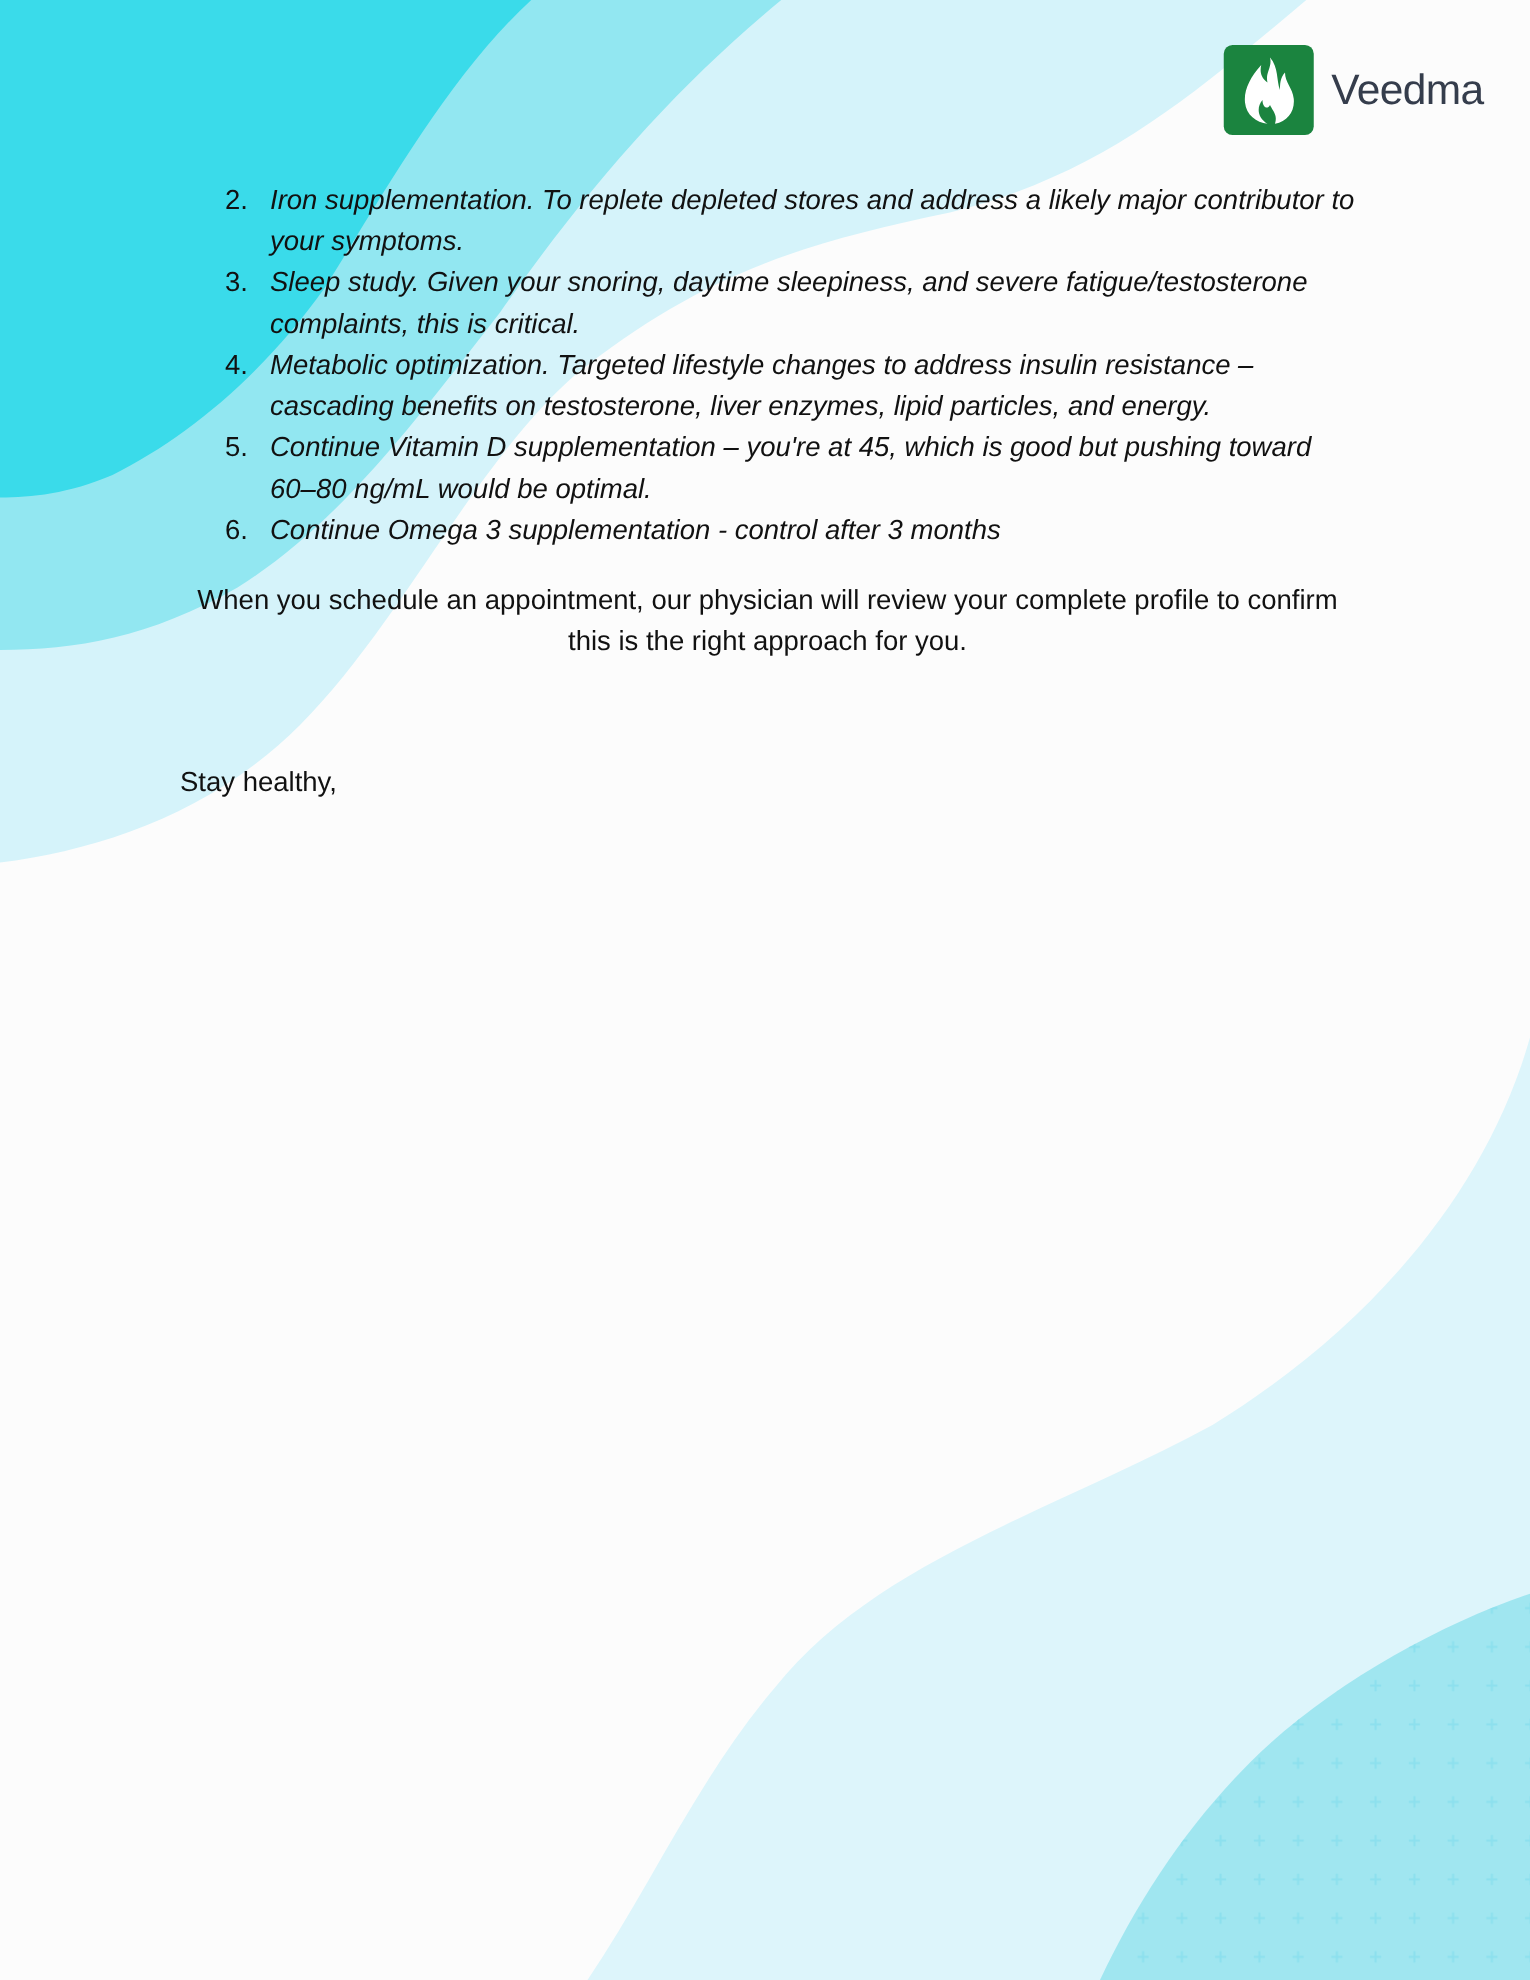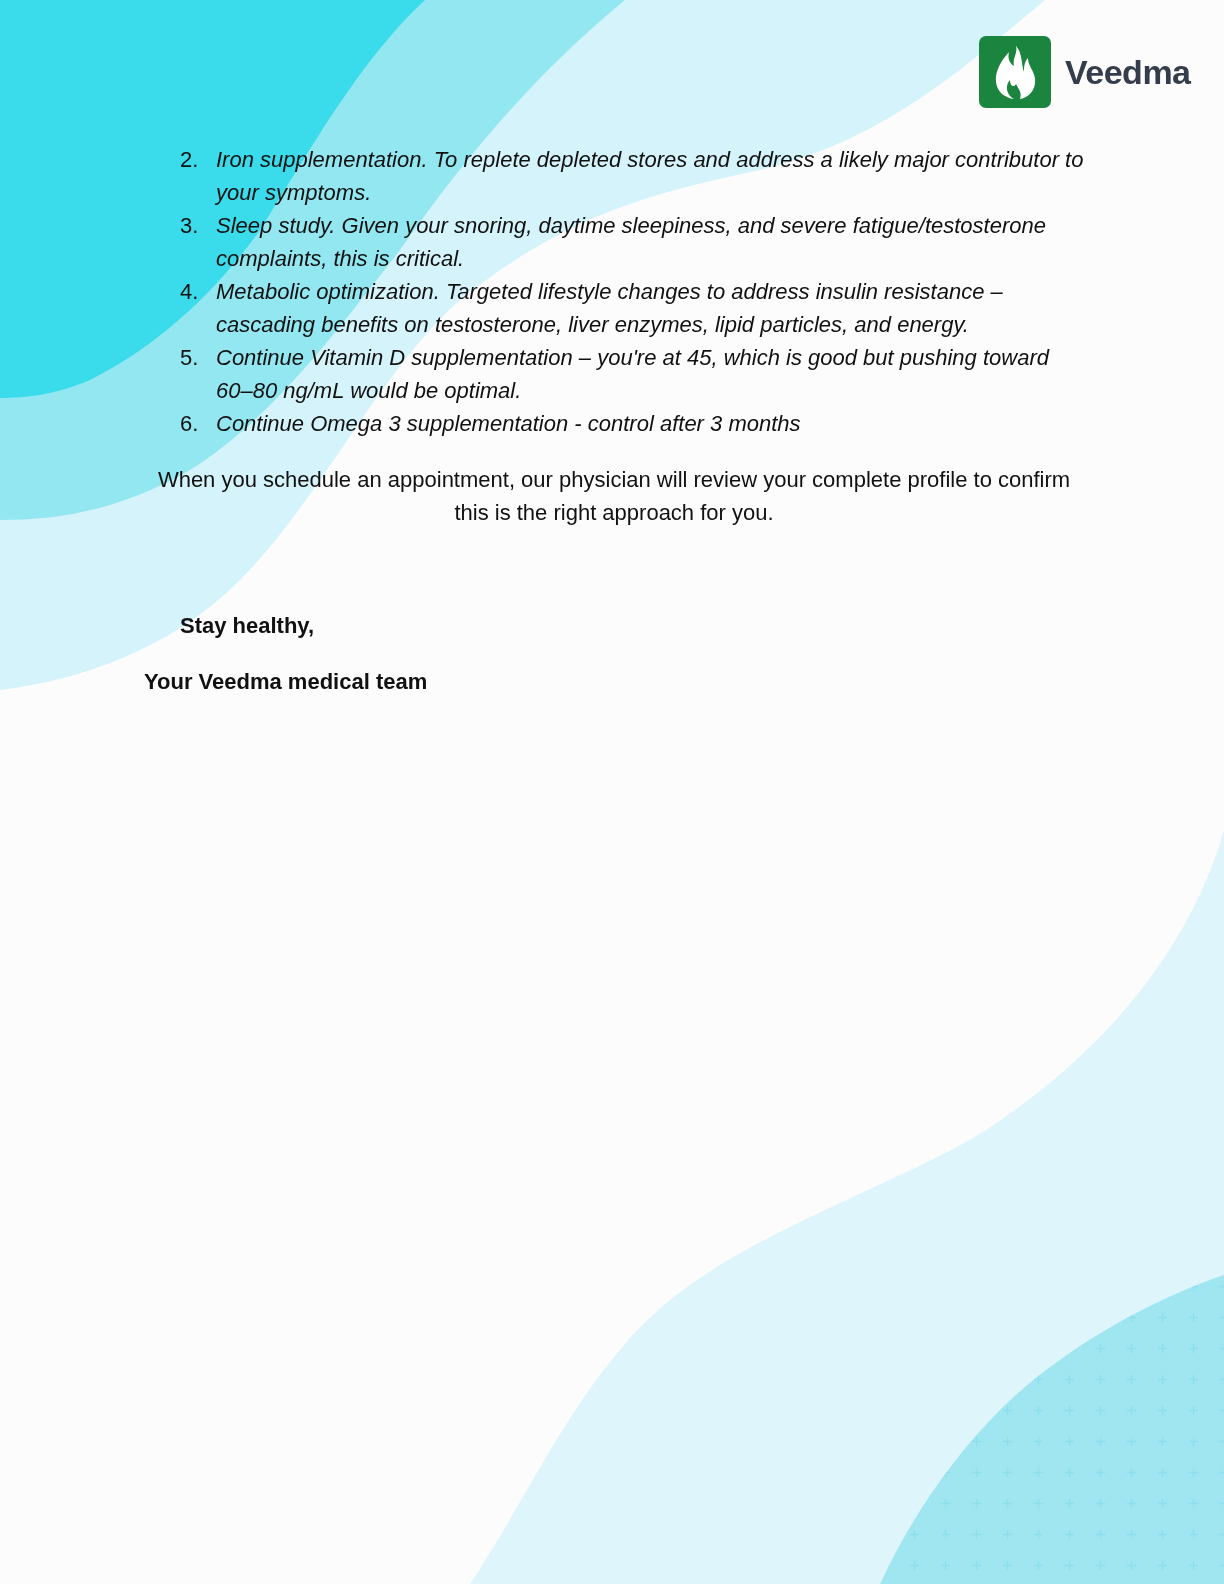--- a/index.html
+++ b/index.html
@@ -12,35 +12,35 @@
   .bg { position: absolute; left: 0; top: 0; width: 1224px; height: 1584px; z-index: 0; }
   .logo {
     position: absolute; left: 979px; top: 36px; height: 72px;
     display: flex; align-items: center; z-index: 2;
   }
   .logo-mark {
     width: 72px; height: 72px; border-radius: 7px; background: #1b843f;
     display: flex; align-items: center; justify-content: center;
   }
   .logo-text {
-    margin-left: 14px; font-size: 34px; font-weight: bold; color: #353d4c;
+    margin-left: 14px; font-size: 34px; font-weight: normal; color: #353d4c;
     letter-spacing: -0.5px;
     text-align: right;
   }
   .content {
     position: absolute; left: 144px; top: 143px; width: 940px; z-index: 2;
     font-size: 22px; line-height: 33px;
   }
   .content ol { margin: 0; padding: 0; list-style: none; }
   .content li { display: flex; }
   .content li .num { width: 72px; text-align: right; padding-right: 0; box-sizing: border-box; flex: 0 0 72px; }
   .content li .num span { display: inline-block; width: 36px; text-align: left; }
   .content li .txt { flex: 1; font-style: italic; }
   .para { margin-top: 23px; text-align: center; }
-  .sign { margin-top: 80px; font-weight: bold; margin-left: 36px; }
+  .sign { margin-top: 80px; font-weight: normal; }
   .sign2 { margin-top: 23px; font-weight: bold; }
 </style>
 </head>
 <body>
 
 <svg class="bg" viewBox="0 0 1224 1584" xmlns="http://www.w3.org/2000/svg">
   <defs>
     <pattern id="plus" x="0" y="0" width="31" height="31" patternUnits="userSpaceOnUse">
       <path d="M15.5 11 V20 M11 15.5 H20" stroke="#7fdcec" stroke-width="1.6"></path>
     </pattern>
@@ -85,14 +85,13 @@
       <div class="num"><span>5.</span></div>
       <div class="txt">Continue Vitamin D supplementation – you're at 45, which is good but pushing toward 60–80 ng/mL would be optimal.</div>
     </li>
     <li>
       <div class="num"><span>6.</span></div>
       <div class="txt">Continue Omega 3 supplementation - control after 3 months</div>
     </li>
   </ol>
   <p class="para" style="margin-bottom:0">When you schedule an appointment, our physician will review your complete profile to confirm this is the right approach for you.</p>
   <div class="sign">Stay healthy,</div>
-  <div class="sign2">Your Veedma medical team</div>
 </div>
 
 </body></html>

